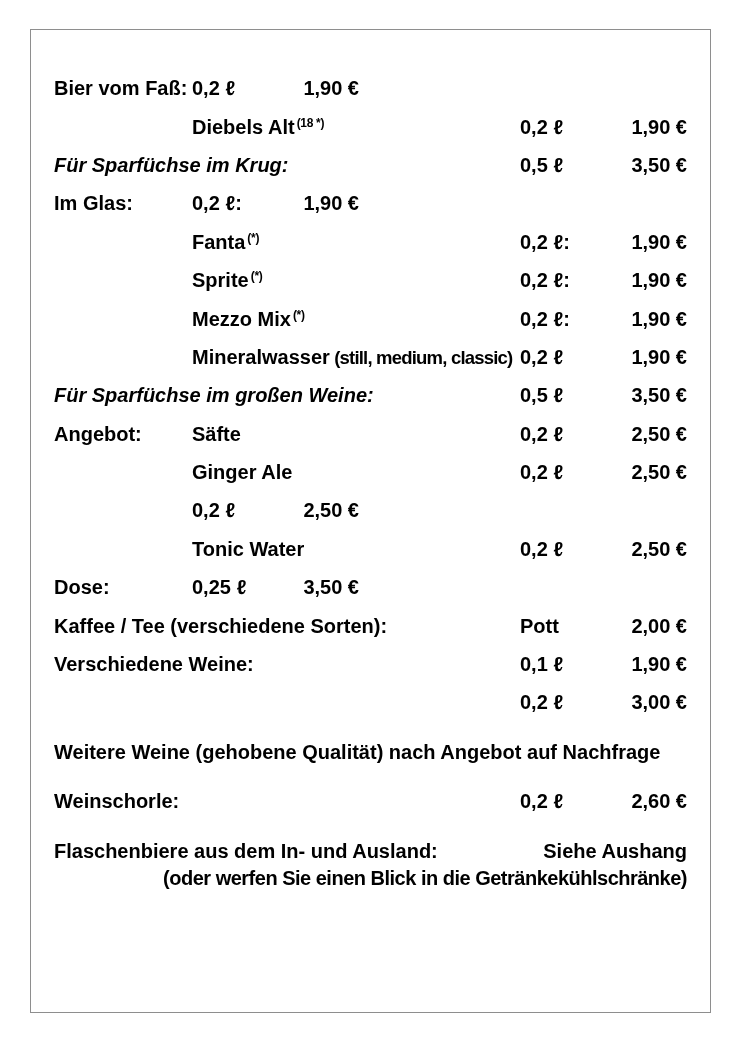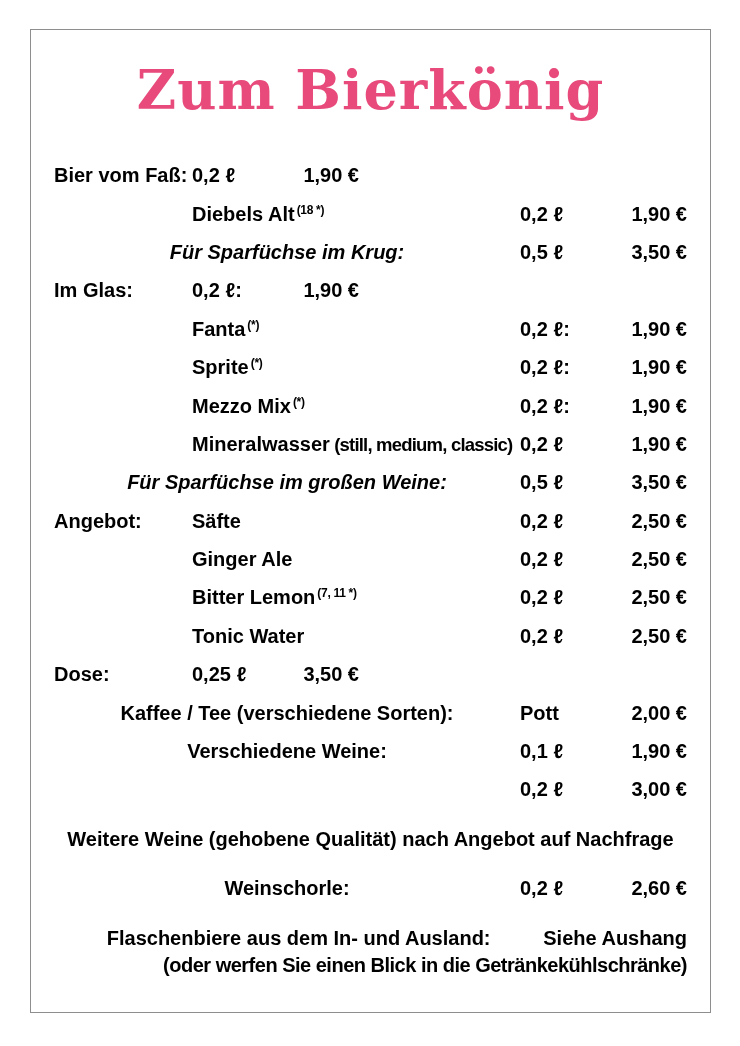--- a/index.html
+++ b/index.html
@@ -44,21 +44,21 @@
     height: 38.4px;
     font-size: 20px;
     font-weight: bold;
     white-space: nowrap;
     line-height: 1.1;
   }
   .row.gap   { margin-top: 11px; }
   .row.italic .label { font-style: italic; }
   .cat   { width: 138px; flex: none; }
   .item  { flex: 1 1 auto; min-width: 0; overflow: visible; }
-  .label { flex: 1 1 auto; min-width: 0; text-align: center; }
+  .label { flex: 1 1 auto; min-width: 0; }
   .qty   { width: 92px; flex: none; }
   .price { width: 75px; flex: none; text-align: right; }
   .value { flex: none; text-align: right; }
   sup.mark {
     font-size: 12px;
     vertical-align: 7px;
     margin-left: 2px;
     letter-spacing: -0.3px;
   }
   .small-note {
@@ -71,21 +71,20 @@
     height: 28px;
     margin-top: -6px;
     font-size: 20px;
     letter-spacing: -0.5px;
   }
 </style>
 </head>
 <body>
 
 <div class="page">
-  <h1 class="title">Zum Bierkönig</h1>
   <div class="menu">
       <div class="row">
         <span class="cat">Bier vom Faß:</span>
         <span class="qty">0,2 ℓ</span>
         <span class="price">1,90 €</span>
       </div>
       <div class="row">
         <span class="cat"></span>
         <span class="item">Diebels Alt<sup class="mark">(18 *)</sup></span>
         <span class="qty">0,2 ℓ</span>
@@ -137,21 +136,20 @@
         <span class="price">2,50 €</span>
       </div>
       <div class="row">
         <span class="cat"></span>
         <span class="item">Ginger Ale</span>
         <span class="qty">0,2 ℓ</span>
         <span class="price">2,50 €</span>
       </div>
       <div class="row">
         <span class="cat"></span>
-        <span class="item">Bitter Lemon<sup class="mark">(7, 11 *)</sup></span>
         <span class="qty">0,2 ℓ</span>
         <span class="price">2,50 €</span>
       </div>
       <div class="row">
         <span class="cat"></span>
         <span class="item">Tonic Water</span>
         <span class="qty">0,2 ℓ</span>
         <span class="price">2,50 €</span>
       </div>
       <div class="row">

